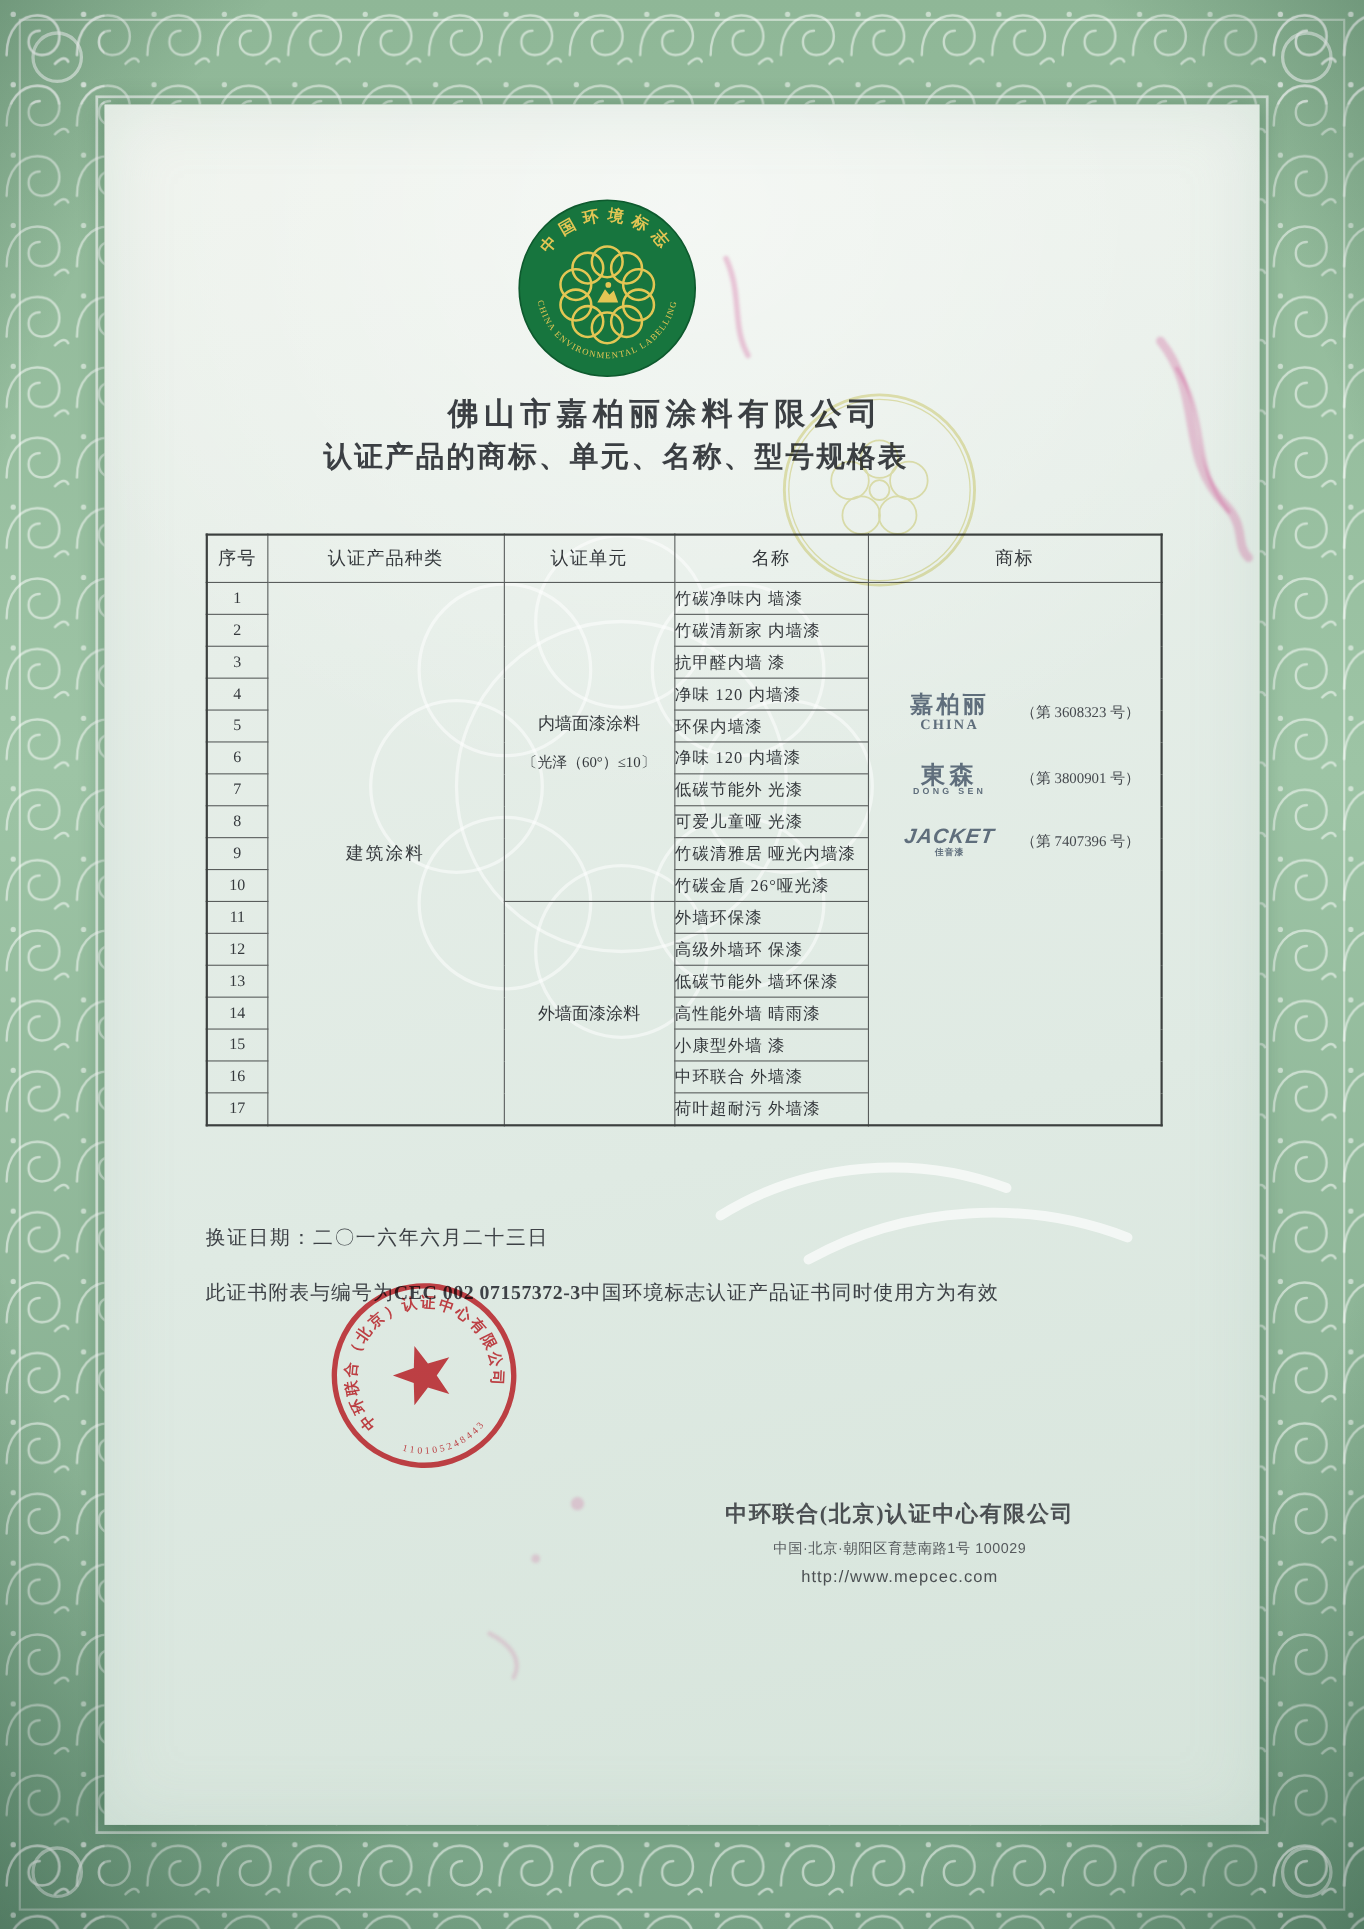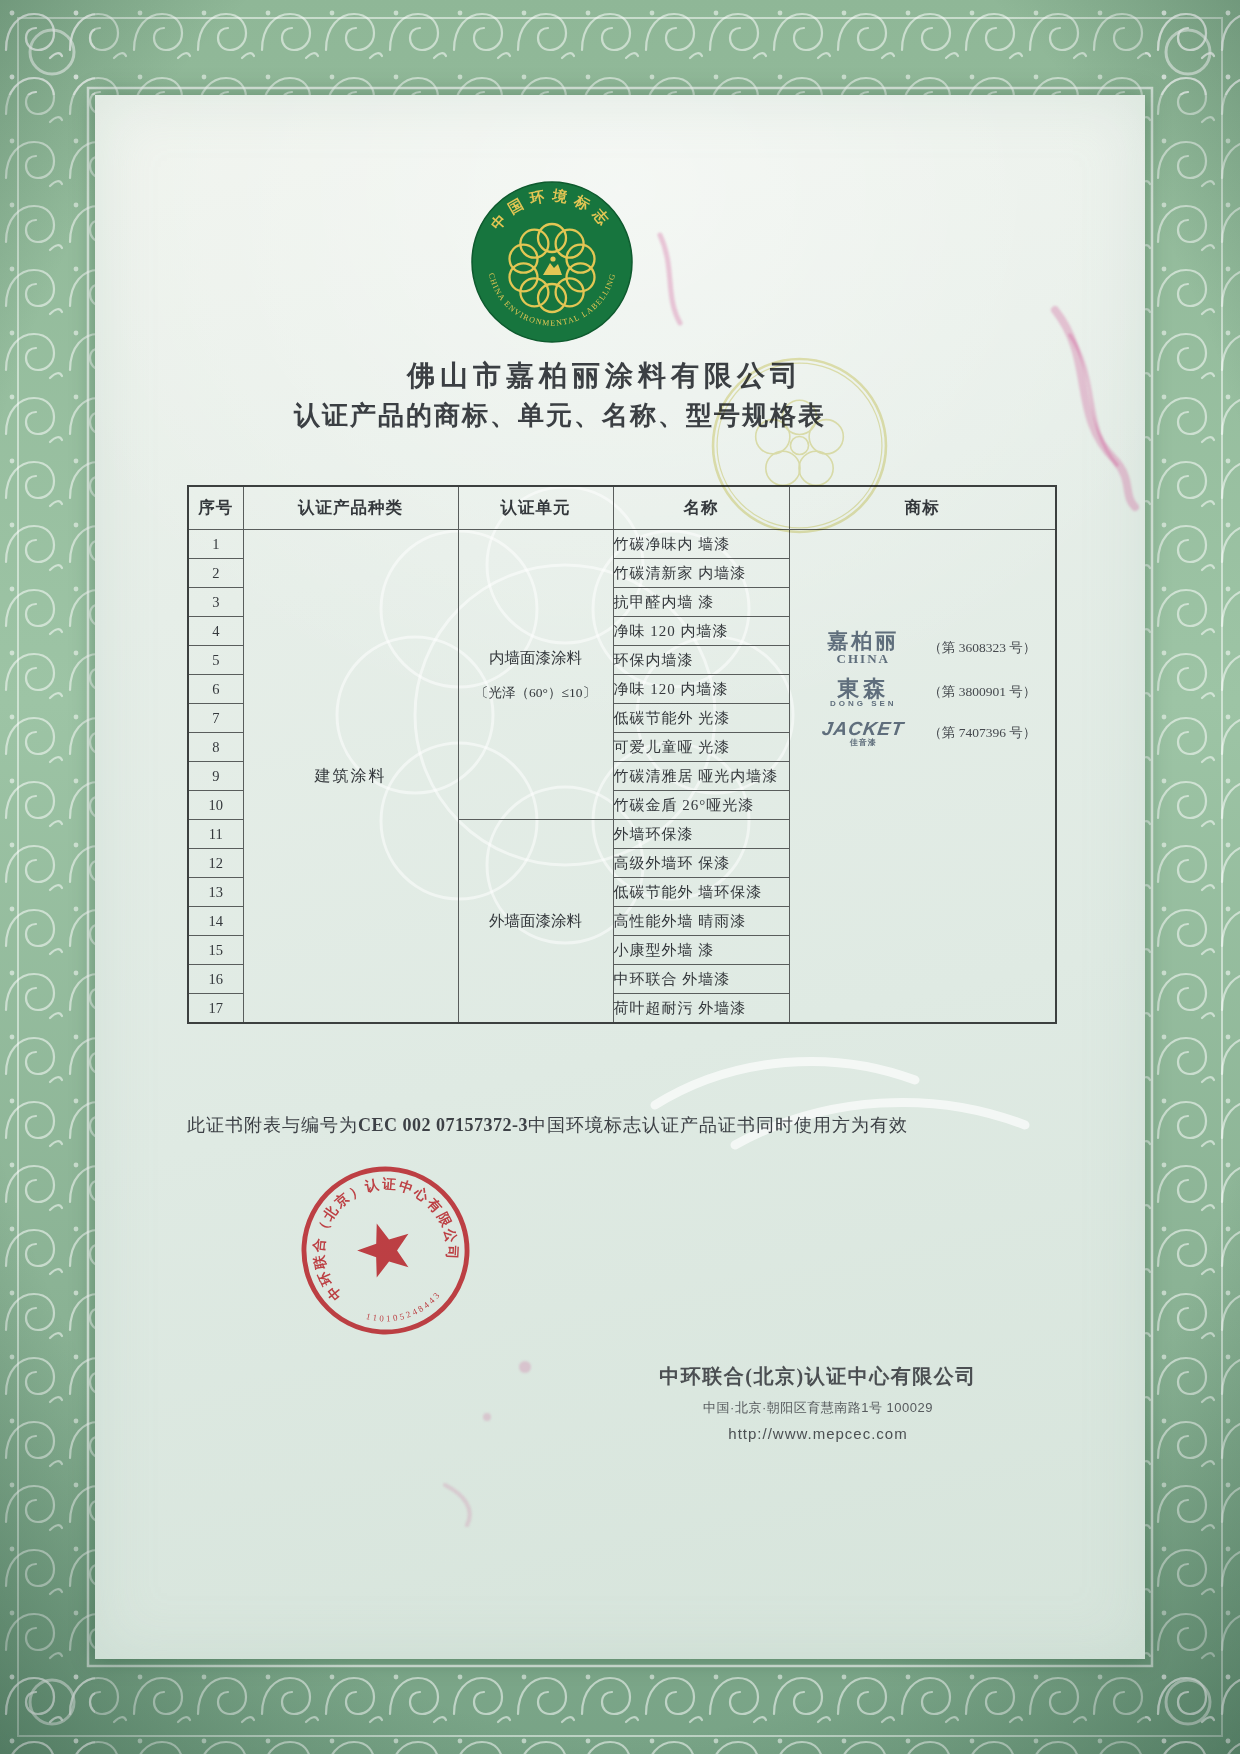--- a/index.html
+++ b/index.html
@@ -25,29 +25,29 @@
     color:#3b3f43;font-weight:600;font-size:28px;letter-spacing:5px;padding-left:45px;}
   .subheading{position:absolute;left:0;top:303px;width:930px;text-align:center;
     color:#3b3f43;font-weight:600;font-size:26px;letter-spacing:2px;}
 
   table.products{
     position:absolute;left:92px;top:390px;width:868px;border-collapse:collapse;table-layout:fixed;
     color:#34383c;font-size:15px;
   }
   table.products th, table.products td{border:1px solid #595d5c;padding:0;}
   table.products{border:2px solid #3c403f;}
-  table.products th{height:42px;font-size:16.5px;font-weight:700;letter-spacing:1px;}
+  table.products th{height:42px;font-size:16.5px;font-weight:400;letter-spacing:1px;}
   table.products td{height:28px;}
   td.c-no{text-align:center;font-size:14.5px;}
   td.c-cat{text-align:center;font-size:16px;letter-spacing:2px;}
   td.c-unit{text-align:center;font-size:15.5px;}
   td.c-unit .unit-note{font-size:13.5px;margin-top:15px;letter-spacing:0;}
   td.c-name{text-align:left;padding-left:10px;letter-spacing:1px;}
   td.c-tm{position:relative;vertical-align:top;}
-  .tm-stack{position:absolute;top:100px;left:0;right:0;display:flex;flex-direction:column;gap:11px;}
+  .tm-stack{position:absolute;top:100px;left:0;right:0;display:flex;flex-direction:column;gap:27px;}
   .tm-row{display:flex;align-items:center;justify-content:center;gap:10px;}
   .tm-logo{width:110px;text-align:center;color:#5f6e7c;line-height:1.05;}
   .tm-reg{font-size:13.5px;color:#45494e;white-space:nowrap;}
   .tm-main{font-weight:800;display:block;}
   .tm-sub{display:block;font-weight:700;}
   .tm-caboli .tm-main{font-size:21px;letter-spacing:3px;font-family:"Liberation Sans","DejaVu Sans",sans-serif;}
   .tm-caboli .tm-sub{font-size:13px;letter-spacing:2px;font-family:"Liberation Serif",serif;}
   .tm-dongsen .tm-main{font-size:22px;letter-spacing:4px;}
   .tm-dongsen .tm-sub{font-size:8px;letter-spacing:3px;font-family:"Liberation Sans",sans-serif;}
   .tm-jacket .tm-main{font-size:19px;font-style:italic;letter-spacing:1px;transform:skewX(-8deg);
@@ -286,20 +286,21 @@
             <td class="c-name">中环联合 外墙漆</td>
           </tr>
       <tr>
             <td class="c-no">17</td>
             <td class="c-name">荷叶超耐污 外墙漆</td>
           </tr>
     </tbody>
       </table>
 
     <div class="date-block">
+      <p class="date-line">换证日期：二〇一六年六月二十三日</p>
       <p class="valid-line"><span>此证书附表与编号为</span><span class="cert-no">CEC 002 07157372-3</span><span>中国环境标志认证产品证书同时使用方为有效</span></p>
     </div>
 
     <div class="footer-block">
       <p class="footer-company">中环联合(北京)认证中心有限公司</p>
       <p class="footer-address">中国·北京·朝阳区育慧南路1号 100029</p>
       <p class="footer-site">http://www.mepcec.com</p>
     </div>
 
   </div>

